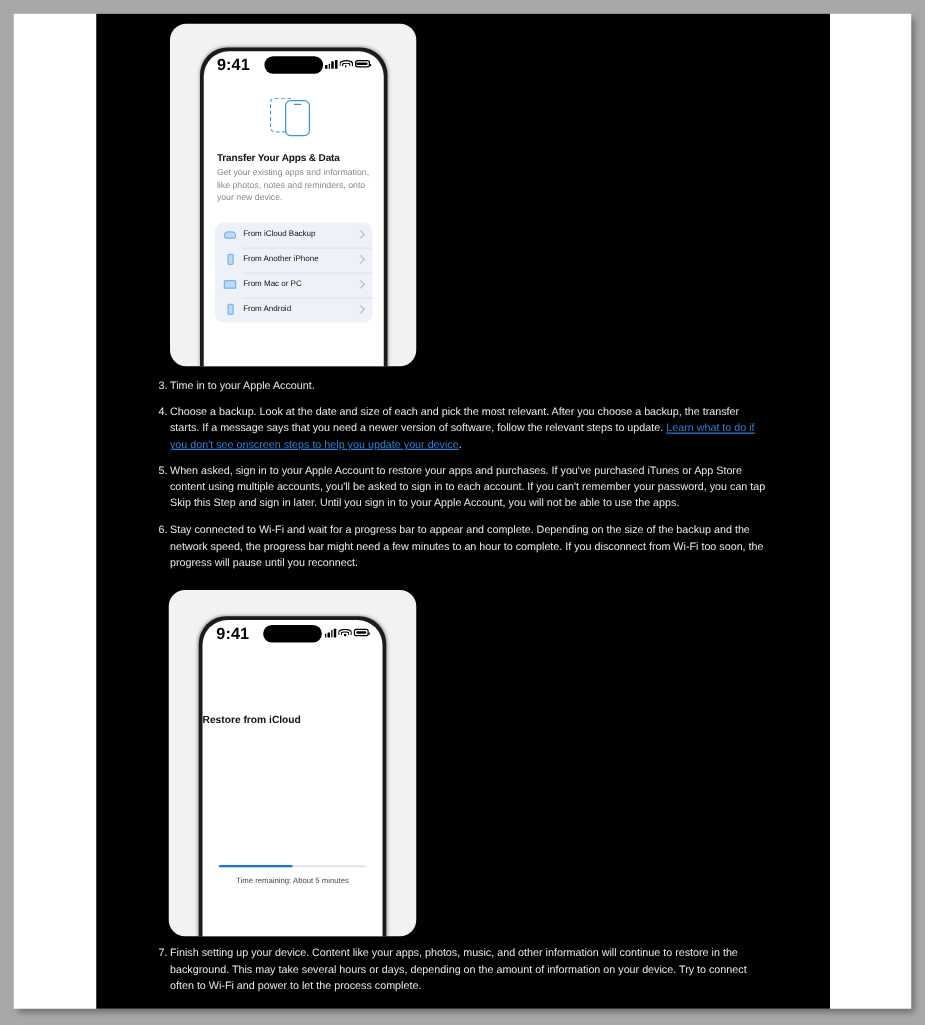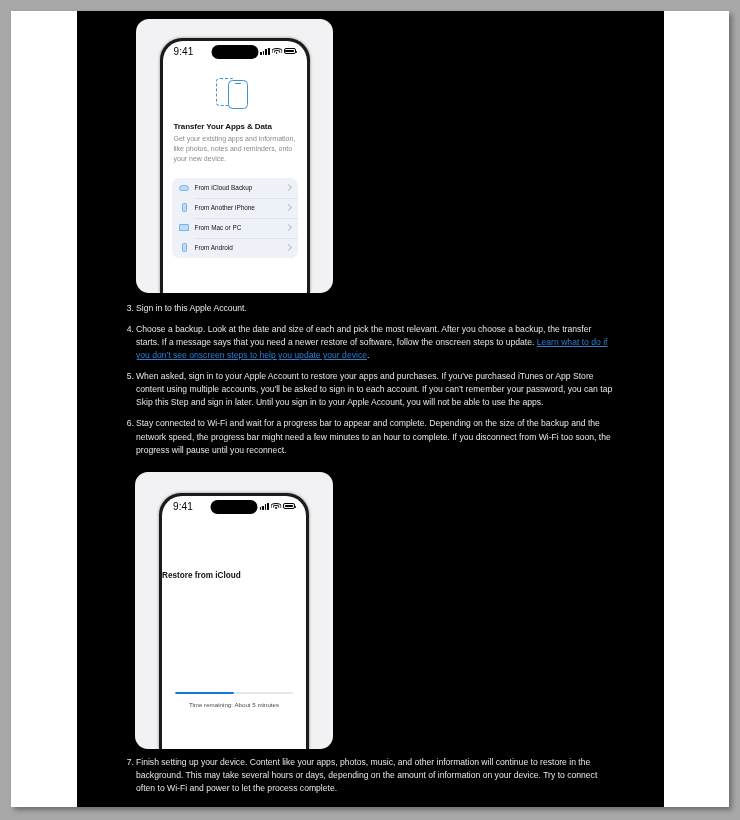--- a/index.html
+++ b/index.html
@@ -59,21 +59,21 @@
   
   .status-bar{
     position:relative;
     height:20px;
     display:flex; align-items:center;
     justify-content:space-between;
     padding:0 11px;
     box-sizing:border-box;
   }
   .status-time{
-    font-size:10px; font-weight:normal; color:#000;
+    font-size:13px; font-weight:bold; color:#000;
     letter-spacing:.1px;
   }
   .dynamic-island{
     position:absolute;
     left:50%; top:4px; transform:translateX(-50%);
     width:47px;height:14px;
     background:#000; border-radius:8px;
   }
   .status-right{ display:flex; align-items:center; gap:2.5px; }
   .sig-bars{ display:flex; align-items:flex-end; gap:1px; height:7px; }
@@ -298,26 +298,26 @@
 
           </div>
         </div>
       </div>
     </div>
 
     <ol class="steps block-a">
 
       <li>
         <span class="num">3.</span>
-        <span>Sign in to this Apple Account.</span>
+        <span>Time in to your Apple Account.</span>
       </li>
 
       <li>
         <span class="num">4.</span>
-        <span>Choose a backup. Look at the date and size of each and pick the most relevant. After you choose a backup, the transfer starts. If a message says that you need a newer restore of software, follow the onscreen steps to update. </span><a href="#">Learn what to do if you don't see onscreen steps to help you update your device</a><span>.</span>
+        <span>Choose a backup. Look at the date and size of each and pick the most relevant. After you choose a backup, the transfer starts. If a message says that you need a newer version of software, follow the relevant steps to update. </span><a href="#">Learn what to do if you don't see onscreen steps to help you update your device</a><span>.</span>
       </li>
 
       <li>
         <span class="num">5.</span>
         <span>When asked, sign in to your Apple Account to restore your apps and purchases. If you've purchased iTunes or App Store content using multiple accounts, you'll be asked to sign in to each account. If you can't remember your password, you can tap Skip this Step and sign in later. Until you sign in to your Apple Account, you will not be able to use the apps.</span>
       </li>
 
       <li>
         <span class="num">6.</span>
         <span>Stay connected to Wi-Fi and wait for a progress bar to appear and complete. Depending on the size of the backup and the network speed, the progress bar might need a few minutes to an hour to complete. If you disconnect from Wi-Fi too soon, the progress will pause until you reconnect.</span>

